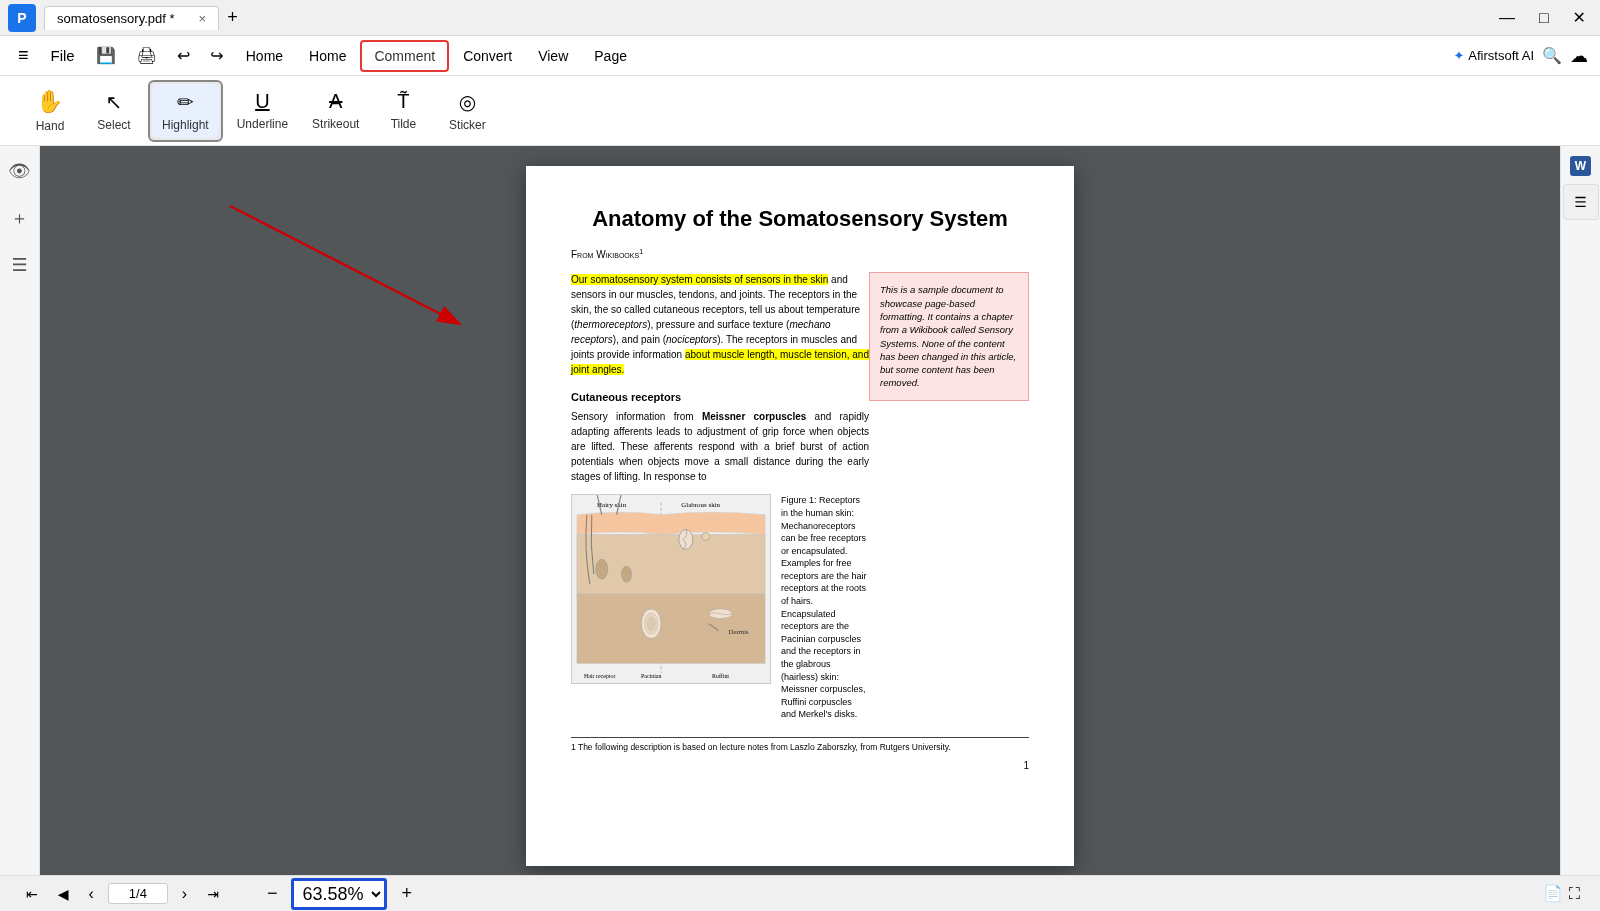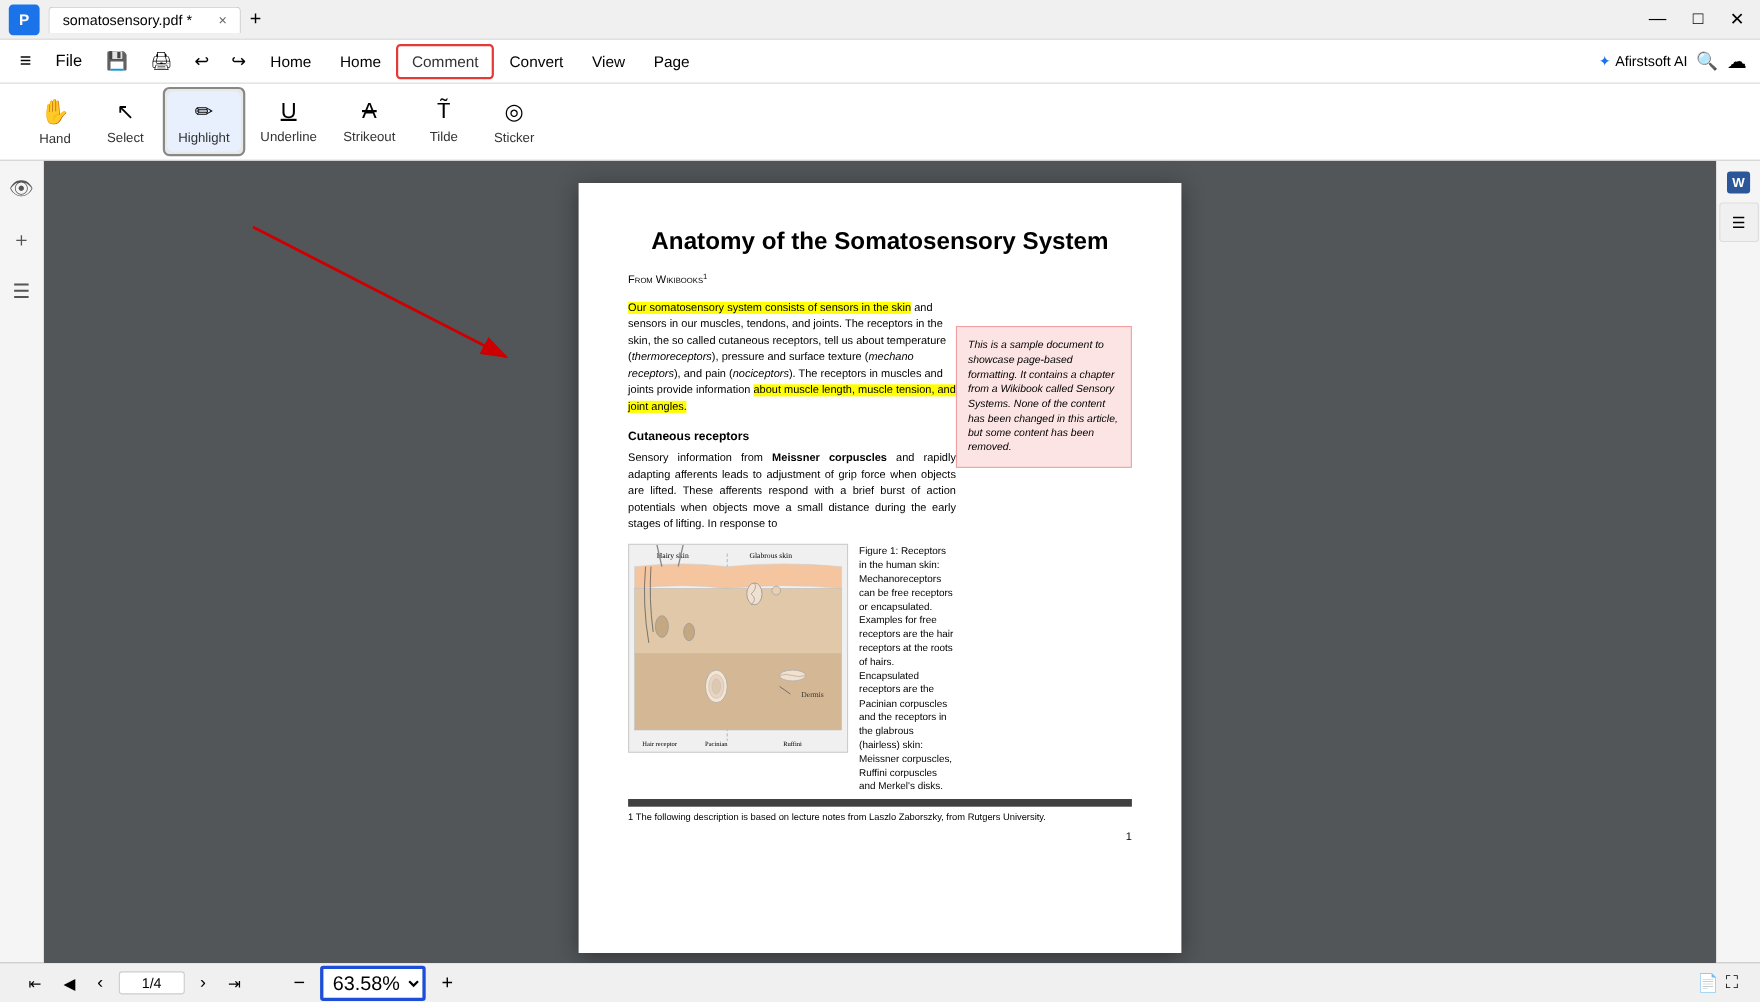--- a/index.html
+++ b/index.html
@@ -158,21 +158,20 @@
     .pdf-side-box {
       width: 160px;
       background: #fce4e4;
       border: 1px solid #f0a0a0;
       padding: 10px;
       font-size: 9.5px;
       font-style: italic;
       font-family: Arial, sans-serif;
       line-height: 1.4;
       align-self: flex-start;
-      margin-top: 24px;
     }
 
     .highlighted-text {
       background: yellow;
       font-size: 10px;
       font-family: Arial, sans-serif;
       line-height: 1.5;
     }
 
     .normal-text {
@@ -221,22 +220,22 @@
     .figure-caption {
       flex: 1;
       font-size: 9px;
       font-family: Arial, sans-serif;
       line-height: 1.4;
     }
 
     .footnote {
       font-size: 8.5px;
       font-family: Arial, sans-serif;
-      margin-top: 5px;
-      border-top: 7px solid #404040;
+      margin-top: 16px;
+      border-top: 1px solid #404040;
       padding-top: 4px;
     }
 
     .page-number {
       text-align: right;
       font-size: 10px;
       font-family: Arial, sans-serif;
       margin-top: 8px;
     }
 

